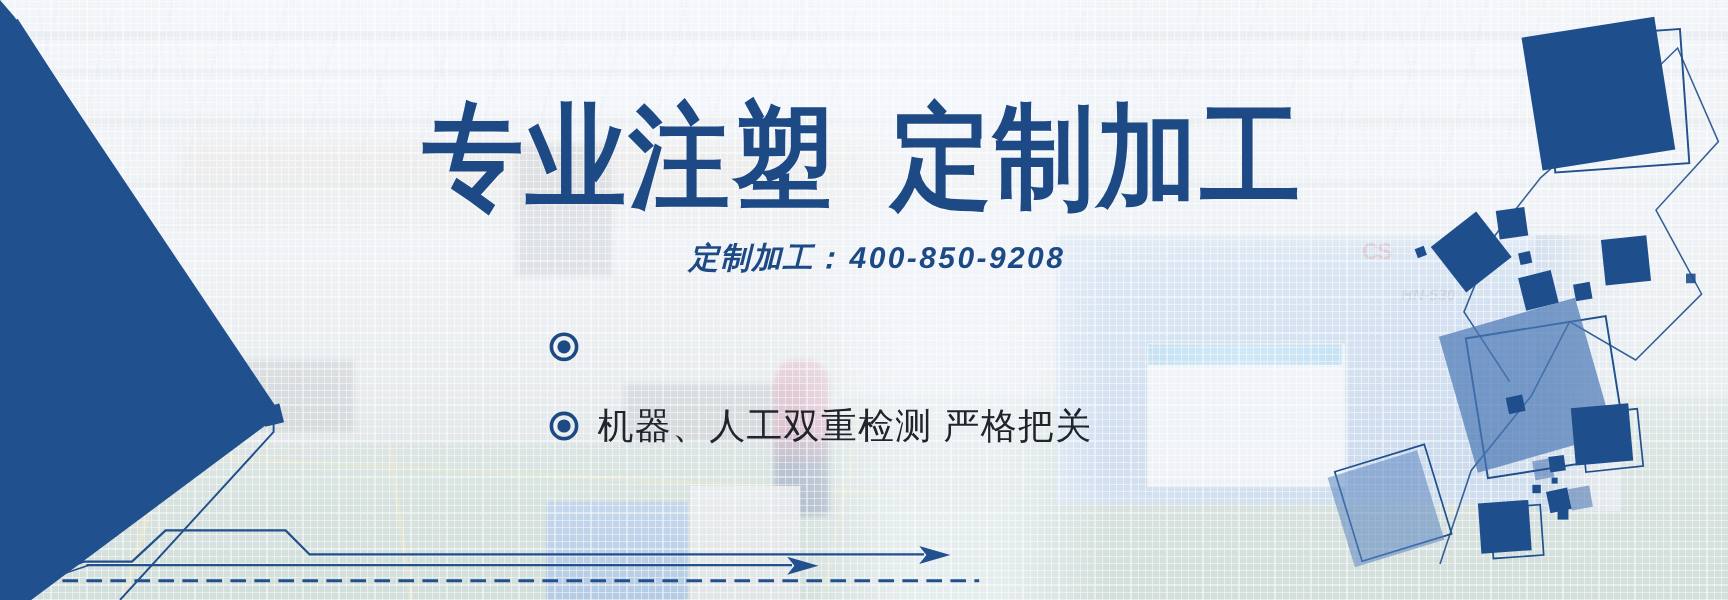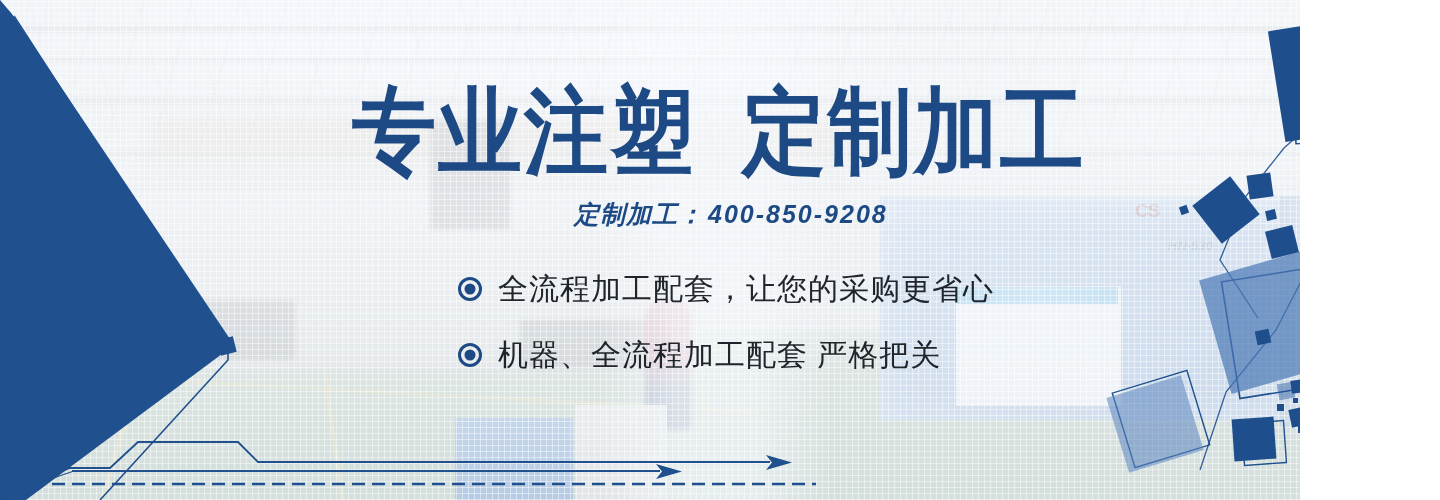--- a/index.html
+++ b/index.html
@@ -1,20 +1,20 @@
 <!DOCTYPE html>
 <html><head>
 <meta charset="utf-8">
 <style>
   html,body{margin:0;padding:0;background:#fff;}
   body{font-family:"Liberation Sans","DejaVu Sans",sans-serif;}
 
   #banner{
     position:relative;
-    width:1300px;height:500px;
+    width:1440px;height:500px;
     overflow:hidden;
     background:#e9ebe9;
   }
 
   
   .bg-layer{position:absolute;inset:0;}
 
   
   .bg-ceiling{
     background:
@@ -320,21 +320,20 @@
     <span>专业注塑</span><span class="gap"></span><span>定制加工</span>
   </div>
 
   <div class="subline">
     <span>定制加工：</span><span class="phone">400-850-9208</span>
   </div>
 
   <div class="bullets">
     <div class="bullet-row">
       <span class="bullet-mark"></span>
-      <span class="bullet-text">全流程加工配套，让您的采购更省心</span>
     </div>
     <div class="bullet-row">
       <span class="bullet-mark"></span>
-      <span class="bullet-text">机器、全流程加工配套 严格把关</span>
+      <span class="bullet-text">机器、人工双重检测 严格把关</span>
     </div>
   </div>
 
 </div>
 
 </body></html>

